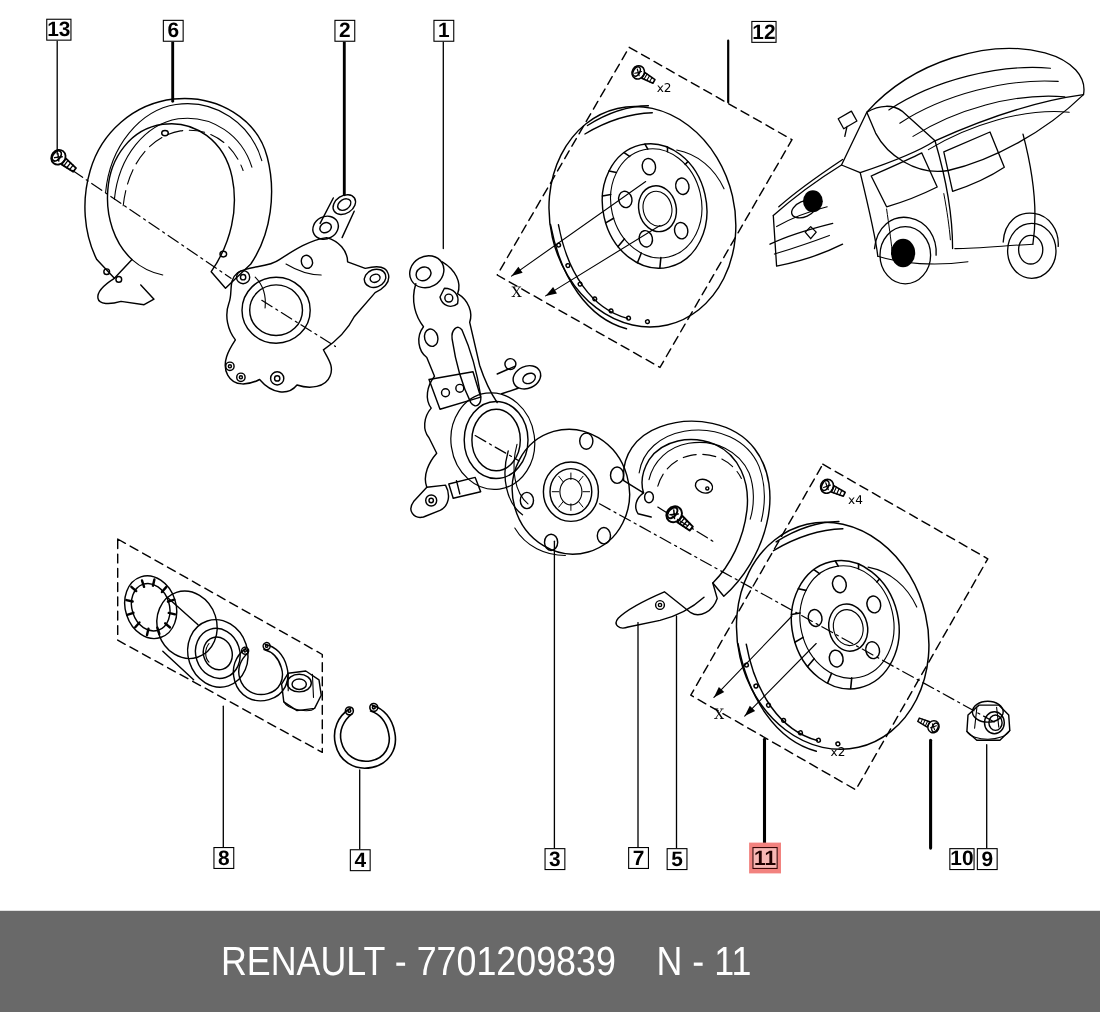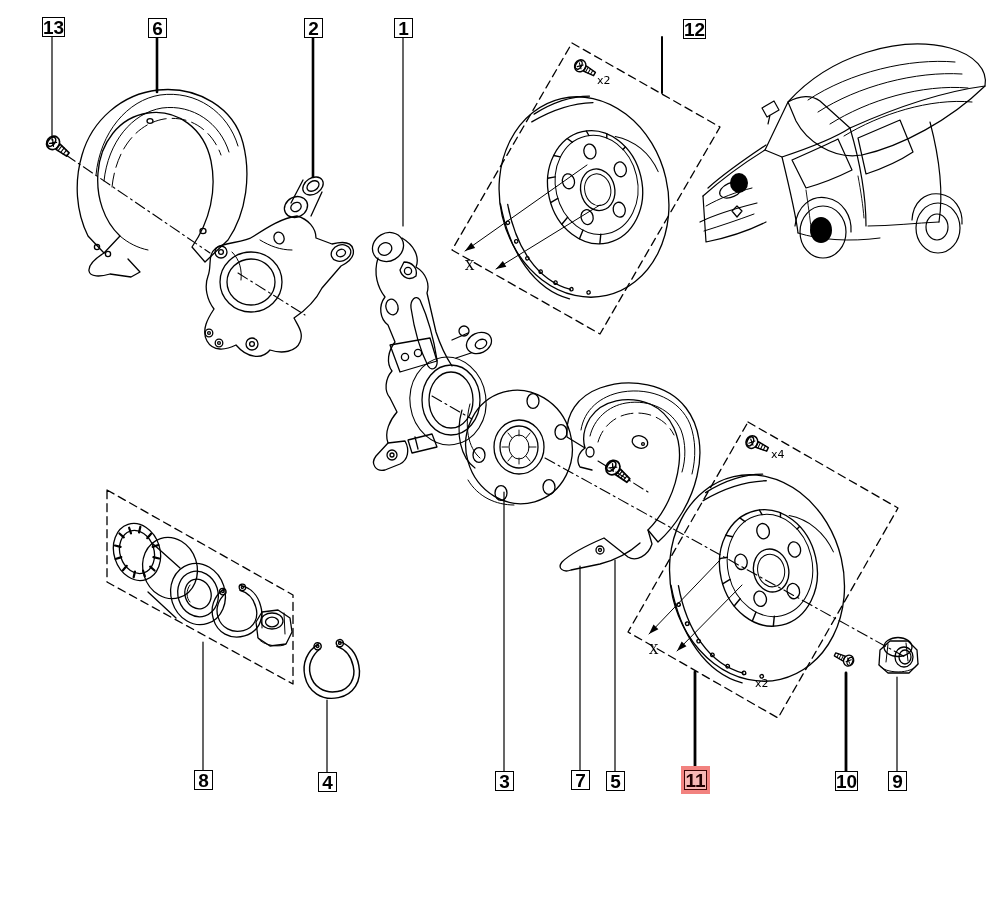--- a/index.html
+++ b/index.html
@@ -316,21 +316,28 @@
 <div class="callout" style="left:571px;top:770px;">
       <span>7</span>
     </div>
 <div class="callout" style="left:606px;top:771px;">
       <span>5</span>
     </div>
 <div class="halo" style="left: 681px; top: 766px; background: rgb(242, 130, 127);"></div>
 <div class="callout wide sel" style="left:684px;top:770px;">
       <span>11</span>
     </div>
-<div class="callout wide" style="left:835px;top:771px;">
+<div class="callout wide" style="left:863px;top:771px;align-items:flex-end;">
       <span>10</span>
     </div>
 <div class="callout" style="left:888px;top:771px;">
       <span>9</span>
     </div>
 
-
+<div id="footer" style="background: rgb(105, 105, 105);">
+  <div class="ftext" style="color: rgb(255, 255, 255);">
+    <span>RENAULT - 7701209839</span>
+    <span class="gap"></span>
+    <span>N - 11</span>
+  </div>
 </div>
 
+</div>
+
 </body></html>

